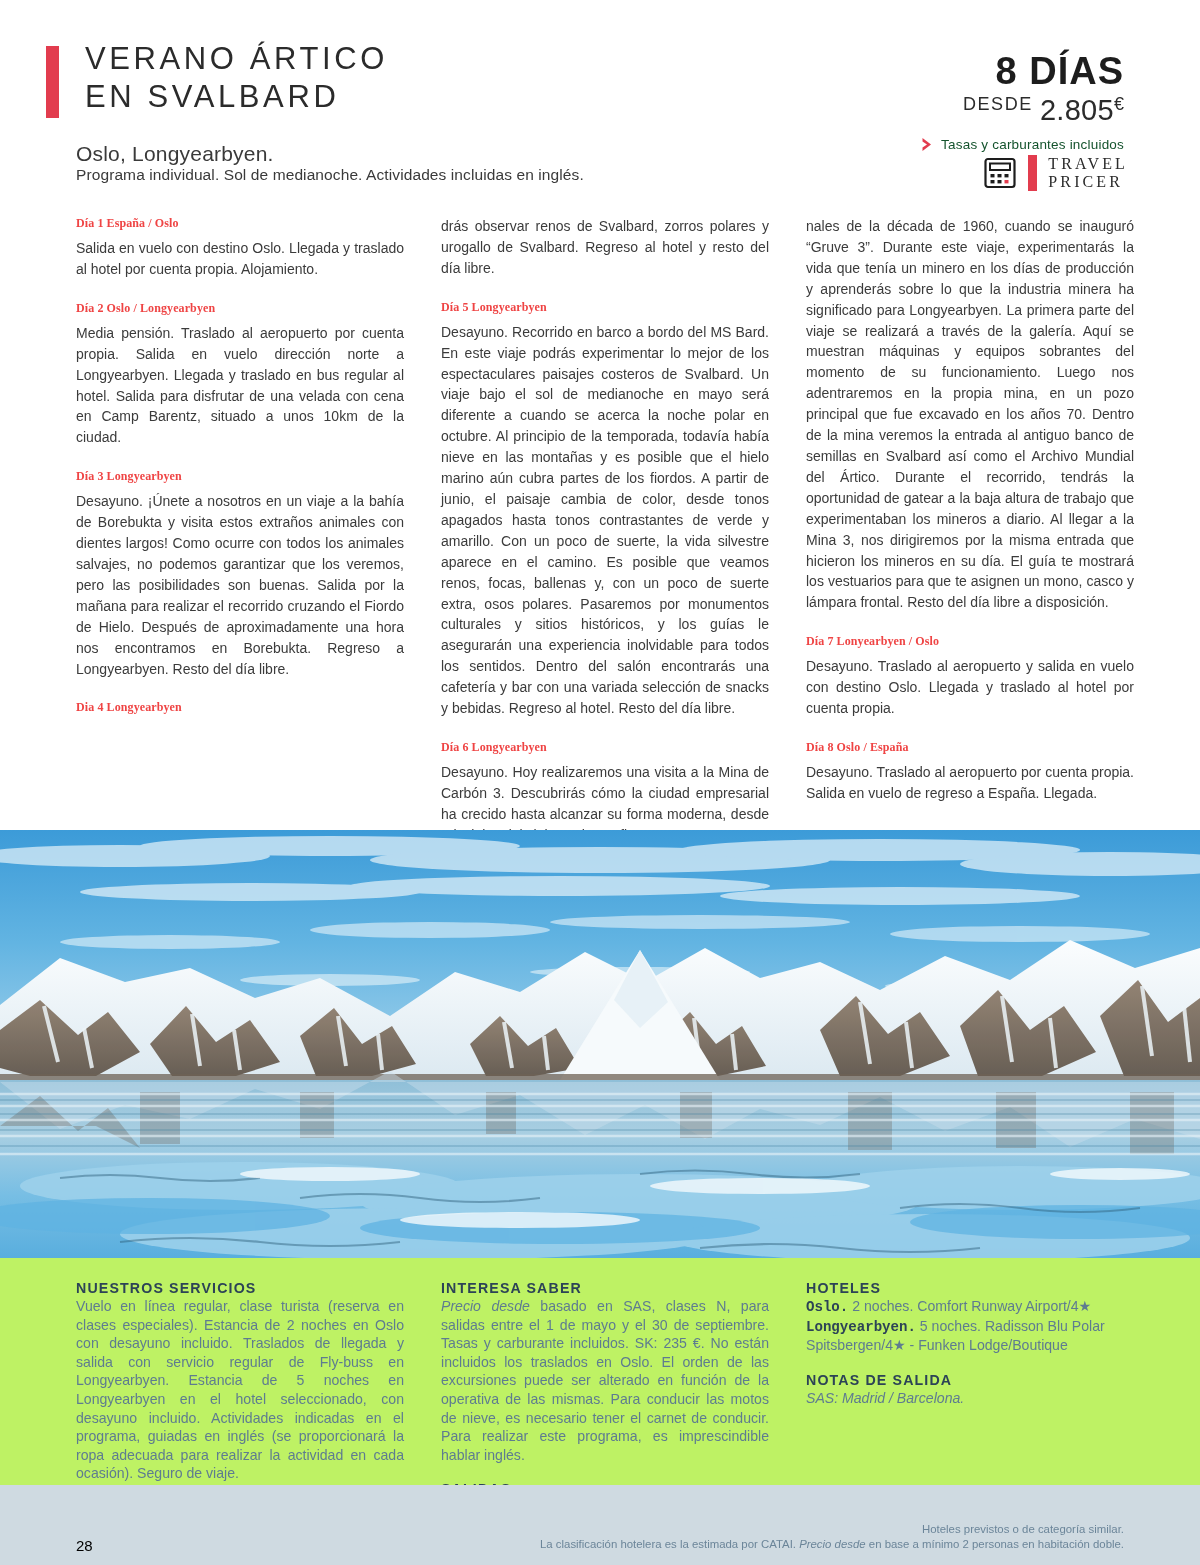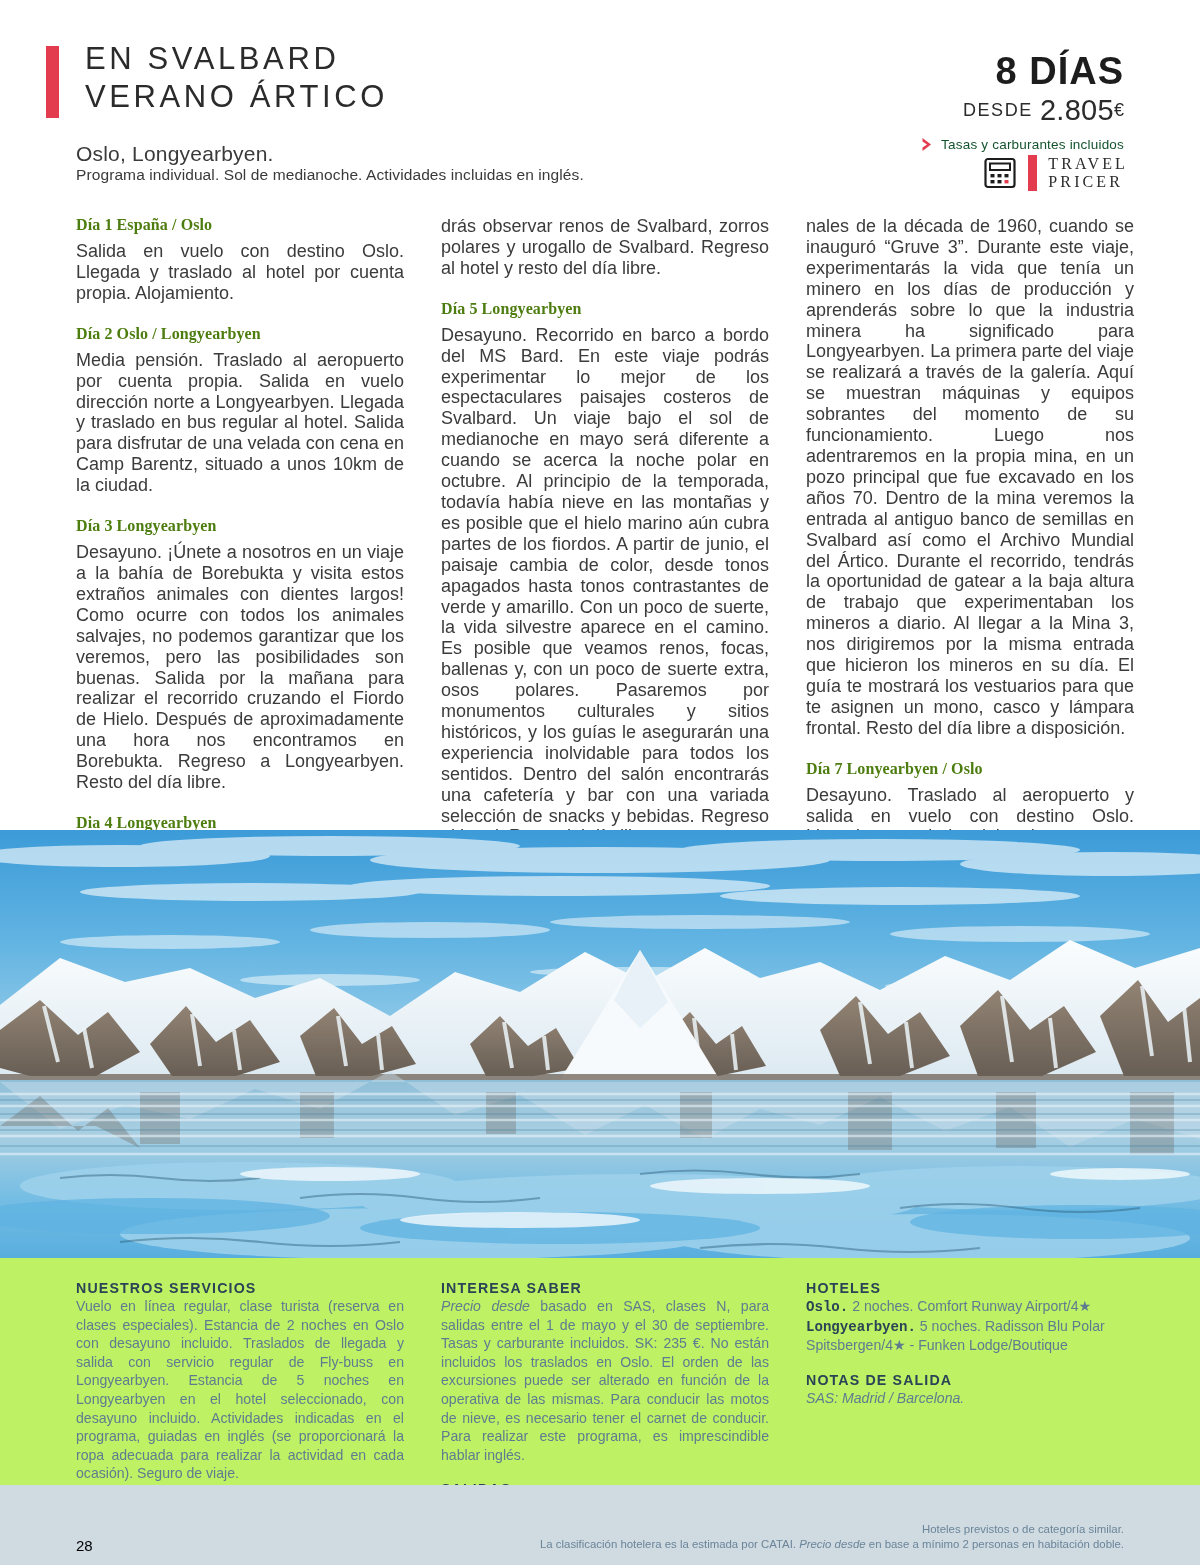--- a/index.html
+++ b/index.html
@@ -29,21 +29,21 @@
   .subtitle2{
     position:absolute;left:76px;top:166px;
     font-size:15.5px;color:#3a3a3a;letter-spacing:.1px;
   }
 
   .price-block{position:absolute;right:76px;top:50px;text-align:right;width:360px;}
   .days{
     font-size:38px;font-weight:bold;color:#1d1d1d;letter-spacing:1px;line-height:42px;
   }
   .from-row{
-    margin-top:2px;display:flex;align-items:center;justify-content:flex-end;
+    margin-top:2px;display:flex;align-items:flex-start;justify-content:flex-end;
     color:#2b2b2b;
   }
   .from-label{font-size:18px;letter-spacing:1.6px;}
   .from-amount{font-size:29px;letter-spacing:.3px;margin-left:7px;}
   .from-cur{font-size:18px;}
   .taxes-row{
     margin-top:10px;display:flex;align-items:center;justify-content:flex-end;
     color:#14532d;font-size:13.5px;letter-spacing:.2px;
   }
   .chev{
@@ -59,26 +59,26 @@
   .brand-text{line-height:18px;}
   .brand-text div{
     font-size:16px;letter-spacing:3.1px;color:#2b2b2b;font-family:"Liberation Serif","DejaVu Serif",serif;
   }
 
   
   .columns{position:absolute;left:76px;top:216px;width:1060px;display:flex;gap:37px;}
   .col{width:328px;}
   .day-head{
     font-family:"Liberation Serif","DejaVu Serif",serif;
-    font-weight:bold;font-size:16px;color:#4d7c0f;
+    font-weight:bold;font-size:12px;color:#ef4444;
     margin:4px 0 2px 0;letter-spacing:.1px;
   }
   .day-head.first{margin-top:0;}
   .day-body{
-    font-size:18px;line-height:20.9px;text-align:justify;
+    font-size:14px;line-height:20.9px;text-align:justify;
     color:#3b3b3b;margin:7px 0 21px 0;hyphens:auto;
   }
   .day-body.cont{margin-top:0;}
   .day-block{margin-bottom:21px;}
   .day-block .day-body{margin-bottom:0;}
 
   
   .photo{position:absolute;left:0;top:830px;width:1200px;height:428px;overflow:hidden;}
   .photo svg{display:block;width:1200px;height:428px;}
 
@@ -117,22 +117,22 @@
 </head>
 <body>
 
 <div class="page">
 
   <div class="header">
 
     <div class="title-block">
       <div class="accent-bar"></div>
       <div class="title-lines">
+        <div class="title-line">VERANO ÁRTICO</div>
         <div class="title-line">EN SVALBARD</div>
-        <div class="title-line">VERANO ÁRTICO</div>
       </div>
     </div>
 
     <div class="subtitle">Oslo, Longyearbyen.</div>
     <div class="subtitle2">Programa individual. Sol de medianoche. Actividades incluidas en inglés.</div>
 
     <div class="price-block">
       <div class="days">8 DÍAS</div>
       <div class="from-row">
         <span class="from-label">DESDE</span>

